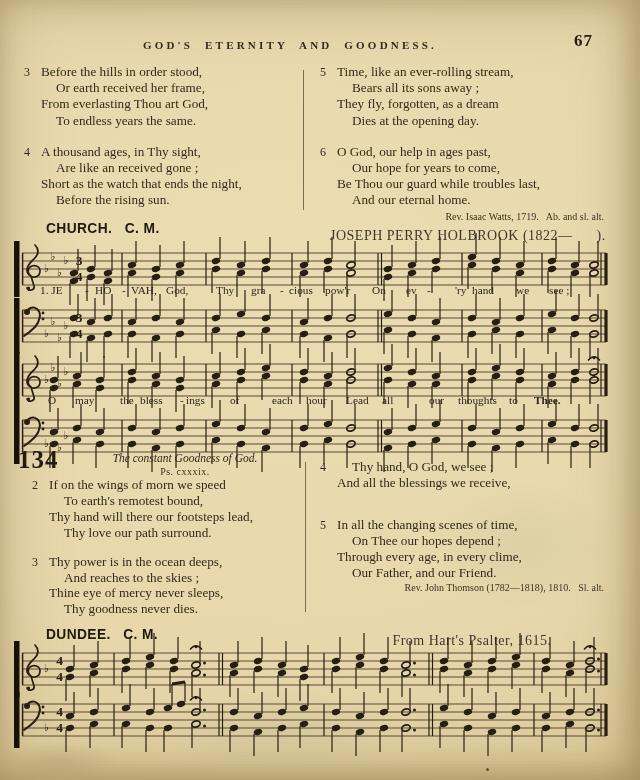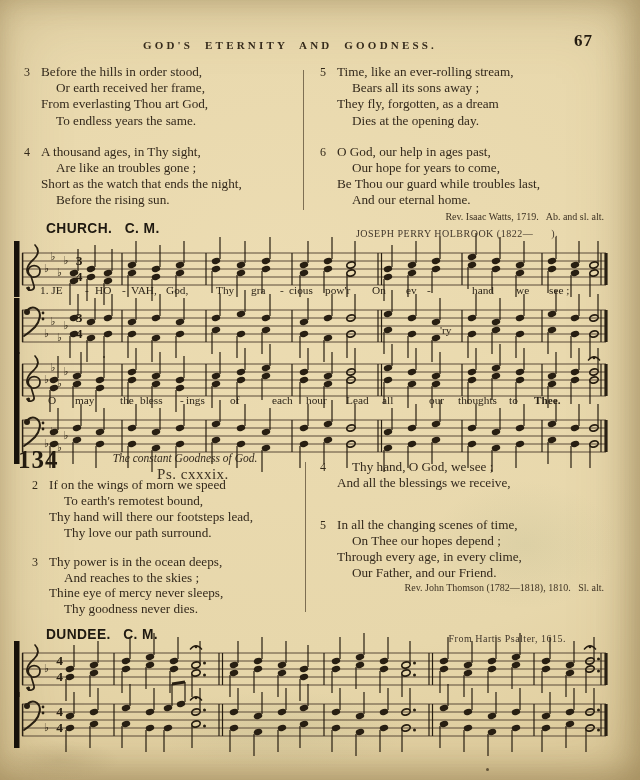--- a/index.html
+++ b/index.html
@@ -30,36 +30,36 @@
   .verse{position:relative;padding-left:19px;margin-bottom:15px;}
   .vnum{position:absolute;left:2px;top:1px;font-size:12px;color:#33291a;}
   .vl{font-size:13.2px;line-height:16.2px;white-space:pre;color:#33291c;}
   .vl.in{padding-left:15px;}
   .attr{font-size:10px;color:#3d3223;text-align:right;padding-right:4px;white-space:pre;margin-top:1px;}
 
   .tune-title{position:absolute;font-family:"Liberation Sans", sans-serif;font-weight:700;
     font-size:14.5px;letter-spacing:.4px;color:#1f1910;white-space:pre;transform:scaleX(.95);transform-origin:left;}
   .tt-church{left:46px;top:220px;}
   .tt-dundee{left:46px;top:626px;}
-  .tune-credit{position:absolute;font-size:10px;letter-spacing:.5px;color:#40362a;white-space:pre;text-align:right;}
+  .tune-credit{position:absolute;font-size:14px;letter-spacing:.5px;color:#40362a;white-space:pre;text-align:center;}
   .tc-church{left:330px;top:228px;width:228px;}
   .tc-dundee{left:378px;top:633px;width:188px;}
 
   .stave{position:absolute;left:14px;width:602px;height:52px;overflow:visible;}
   .s1{top:243px;} .s2{top:300px;} .s3{top:354px;} .s4{top:410px;}
   .s5{top:643px;} .s6{top:694px;}
   .lyric-row{position:absolute;left:14px;width:602px;height:14px;}
   .lr1{top:284px;} .lr2{top:394px;}
   .lyric-row span{position:absolute;top:0;font-size:11.3px;color:#2c2418;white-space:pre;}
 
   .h134-num{position:absolute;left:18px;top:446px;font-size:25px;font-weight:bold;letter-spacing:1px;color:#241c10;}
   .h134-title{position:absolute;left:62px;top:452px;width:246px;text-align:center;
     font-style:italic;font-size:11.5px;color:#33291c;}
-  .h134-ref{position:absolute;left:70px;top:466px;width:246px;text-align:center;
-    font-size:15px;letter-spacing:.5px;color:#3d3223;}
+  .h134-ref{position:absolute;left:62px;top:466px;width:246px;text-align:center;
+    font-size:10px;letter-spacing:.5px;color:#3d3223;}
   .col-l2{left:30px;top:477px;width:272px;}
   .col-r2{left:318px;top:459px;width:290px;}
   .col-l2 .vl,.col-r2 .vl{line-height:15.9px;}
 </style>
 </head>
 <body>
 
 <div class="page">
   <div class="blotch b1"></div>
   <div class="blotch b2"></div>
@@ -73,21 +73,21 @@
     <div class="verse">
       <span class="vnum">3</span>
       <div class="vl">Before the hills in order stood,</div>
       <div class="vl in">Or earth received her frame,</div>
       <div class="vl">From everlasting Thou art God,</div>
       <div class="vl in">To endless years the same.</div>
     </div>
     <div class="verse">
       <span class="vnum">4</span>
       <div class="vl">A thousand ages, in Thy sight,</div>
-      <div class="vl in">Are like an troubles gone ;</div>
+      <div class="vl in">Are like an received gone ;</div>
       <div class="vl">Short as the watch that ends the night,</div>
       <div class="vl in">Before the rising sun.</div>
     </div>
   </div>
   <div class="divider div1"></div>
   <div class="vcol col-r">
     <div class="verse">
       <span class="vnum">5</span>
       <div class="vl">Time, like an ever-rolling stream,</div>
       <div class="vl in">Bears all its sons away ;</div>
@@ -225,21 +225,21 @@
       <span style="left: 117px;">VAH,</span>
       <span style="left: 152px;">God,</span>
       <span style="left: 202px;">Thy</span>
       <span style="left: 237px;">gra</span>
       <span style="left: 266px;">-</span>
       <span style="left: 275px;">cious</span>
       <span style="left: 311px;">pow'r</span>
       <span style="left: 358px;">On</span>
       <span style="left: 392px;">ev</span>
       <span style="left: 413px;">-</span>
-      <span style="left: 426px; margin-top: 40px;">'ry</span>
+      <span style="left: 441px;">'ry</span>
       <span style="left: 458px;">hand</span>
       <span style="left: 502px;">we</span>
       <span style="left: 535px;">see ;</span>
     </div>
   <svg class="stave s2" viewBox="0 0 602 52">
       <rect x="0" y="-2" width="5.5" height="56" fill="#17110a"></rect>
       <line x1="8" y1="10" x2="592" y2="10" stroke="#5a4b38" stroke-width="1"></line>
       <line x1="8" y1="18" x2="592" y2="18" stroke="#5a4b38" stroke-width="1"></line>
       <line x1="8" y1="26" x2="592" y2="26" stroke="#5a4b38" stroke-width="1"></line>
       <line x1="8" y1="34" x2="592" y2="34" stroke="#5a4b38" stroke-width="1"></line>

